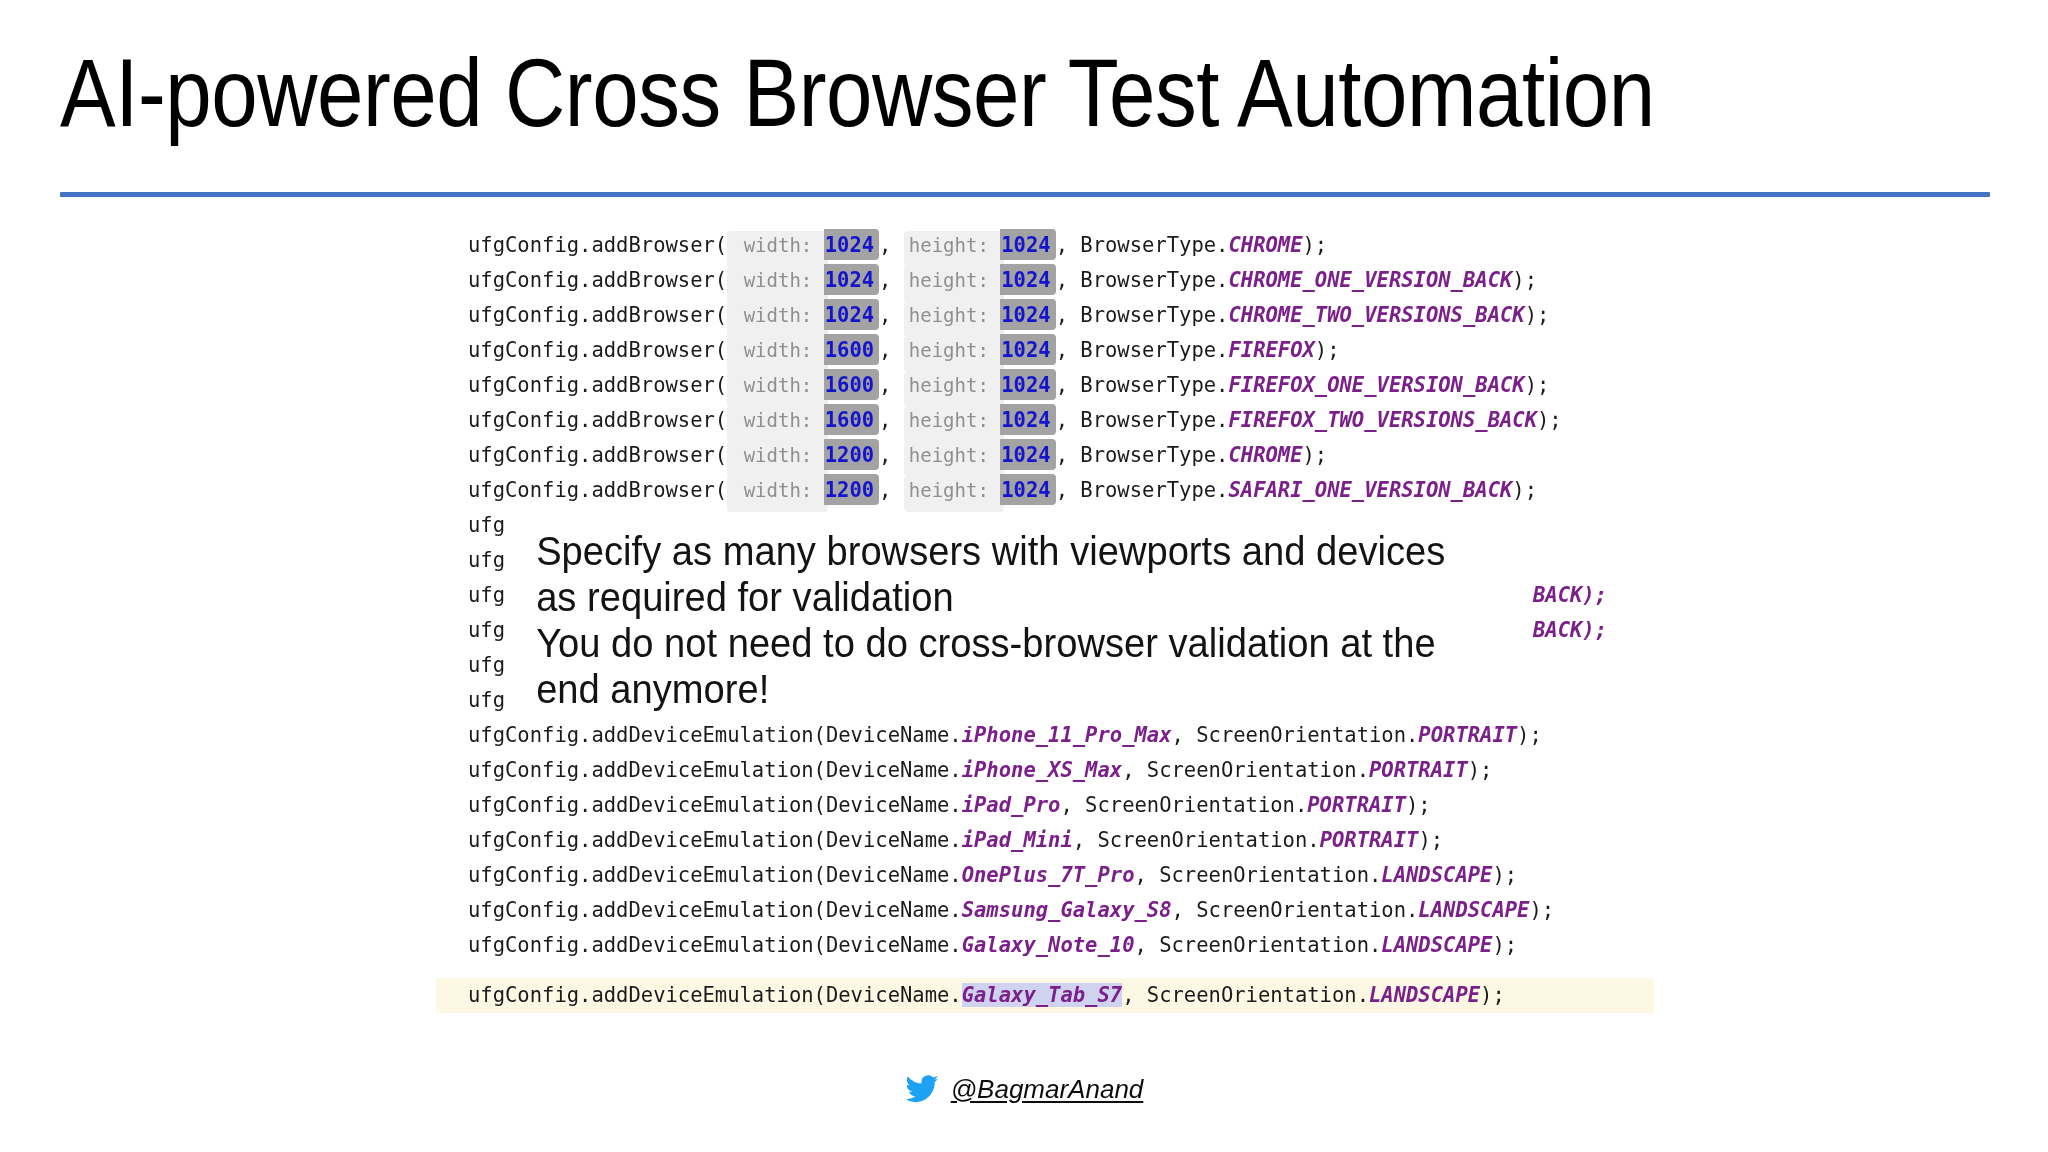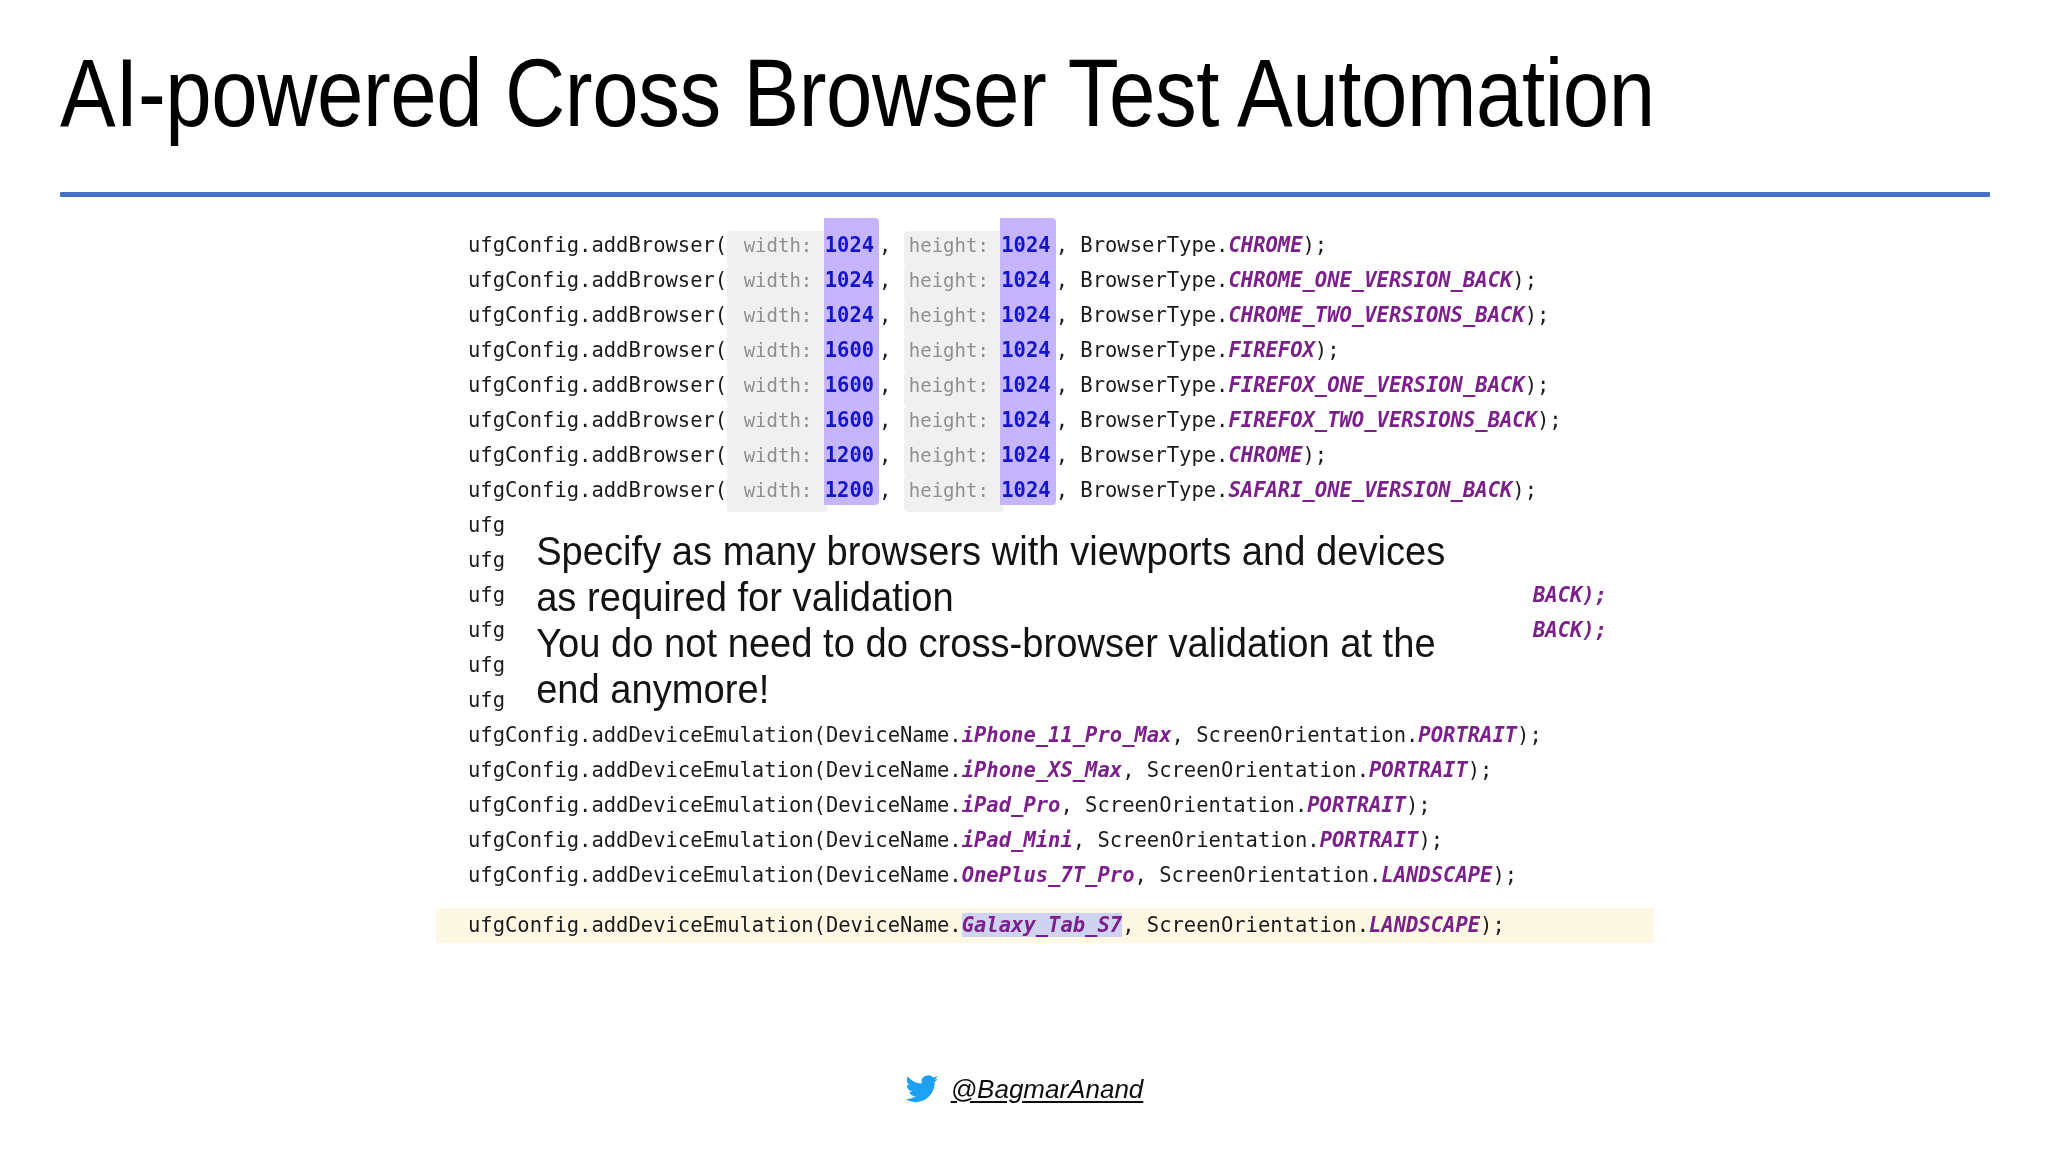--- a/index.html
+++ b/index.html
@@ -76,25 +76,25 @@
   .tok-enum.sel { background: #cfd3f0; }
   .tok-hint {
     color: #8f8f8f;
     background: #f0f0f0;
     border-radius: 4px;
     padding: 3px 4px 11px 5px;
     font-size: 19px;
     margin-right: 1px;
   }
   .tok-hint-num {
-    background: #c4b5fd;
+    background: #a3a3a3;
     color: #1414cc;
     font-weight: 700;
     border-radius: 0 4px 4px 0;
-    padding: 15px 5px 3px 1px;
+    padding: 4px 5px 3px 1px;
     margin-left: -5px;
   }
 
   
   #callout {
     position: absolute;
     left: 525px;
     top: 518px;
     width: 980px;
     font-family: "Liberation Sans", sans-serif;
@@ -157,20 +157,22 @@
       <div class="code-line"><span class="tok-plain">ufg</span><span class="tok-enum" style="position: absolute; left: 1065px;">BACK);</span></div>
       <div class="code-line"><span class="tok-plain">ufg</span></div>
       <div class="code-line"><span class="tok-plain">ufg</span></div>
     </div>
   <div id="device-lines">
       <div class="code-line"><span class="tok-plain">ufgConfig.addDeviceEmulation(DeviceName.</span><span class="tok-enum">iPhone_11_Pro_Max</span><span class="tok-plain">, ScreenOrientation.</span><span class="tok-enum">PORTRAIT</span><span class="tok-plain">);</span></div>
       <div class="code-line"><span class="tok-plain">ufgConfig.addDeviceEmulation(DeviceName.</span><span class="tok-enum">iPhone_XS_Max</span><span class="tok-plain">, ScreenOrientation.</span><span class="tok-enum">PORTRAIT</span><span class="tok-plain">);</span></div>
       <div class="code-line"><span class="tok-plain">ufgConfig.addDeviceEmulation(DeviceName.</span><span class="tok-enum">iPad_Pro</span><span class="tok-plain">, ScreenOrientation.</span><span class="tok-enum">PORTRAIT</span><span class="tok-plain">);</span></div>
       <div class="code-line"><span class="tok-plain">ufgConfig.addDeviceEmulation(DeviceName.</span><span class="tok-enum">iPad_Mini</span><span class="tok-plain">, ScreenOrientation.</span><span class="tok-enum">PORTRAIT</span><span class="tok-plain">);</span></div>
       <div class="code-line"><span class="tok-plain">ufgConfig.addDeviceEmulation(DeviceName.</span><span class="tok-enum">OnePlus_7T_Pro</span><span class="tok-plain">, ScreenOrientation.</span><span class="tok-enum">LANDSCAPE</span><span class="tok-plain">);</span></div>
+      <div class="code-line"><span class="tok-plain">ufgConfig.addDeviceEmulation(DeviceName.</span><span class="tok-enum">Samsung_Galaxy_S8</span><span class="tok-plain">, ScreenOrientation.</span><span class="tok-enum">LANDSCAPE</span><span class="tok-plain">);</span></div>
+      <div class="code-line"><span class="tok-plain">ufgConfig.addDeviceEmulation(DeviceName.</span><span class="tok-enum">Galaxy_Note_10</span><span class="tok-plain">, ScreenOrientation.</span><span class="tok-enum">LANDSCAPE</span><span class="tok-plain">);</span></div>
       <div class="code-line highlighted"><span class="tok-plain">ufgConfig.addDeviceEmulation(DeviceName.</span><span class="tok-enum sel">Galaxy_Tab_S7</span><span class="tok-plain">, ScreenOrientation.</span><span class="tok-enum">LANDSCAPE</span><span class="tok-plain">);</span></div>
     </div>
 </div>
 
 <div id="callout">
   <p>Specify as many browsers with viewports and devices</p>
   <p>as required for validation</p>
   <p>You do not need to do cross-browser validation at the</p>
   <p>end anymore!</p>
 </div>

